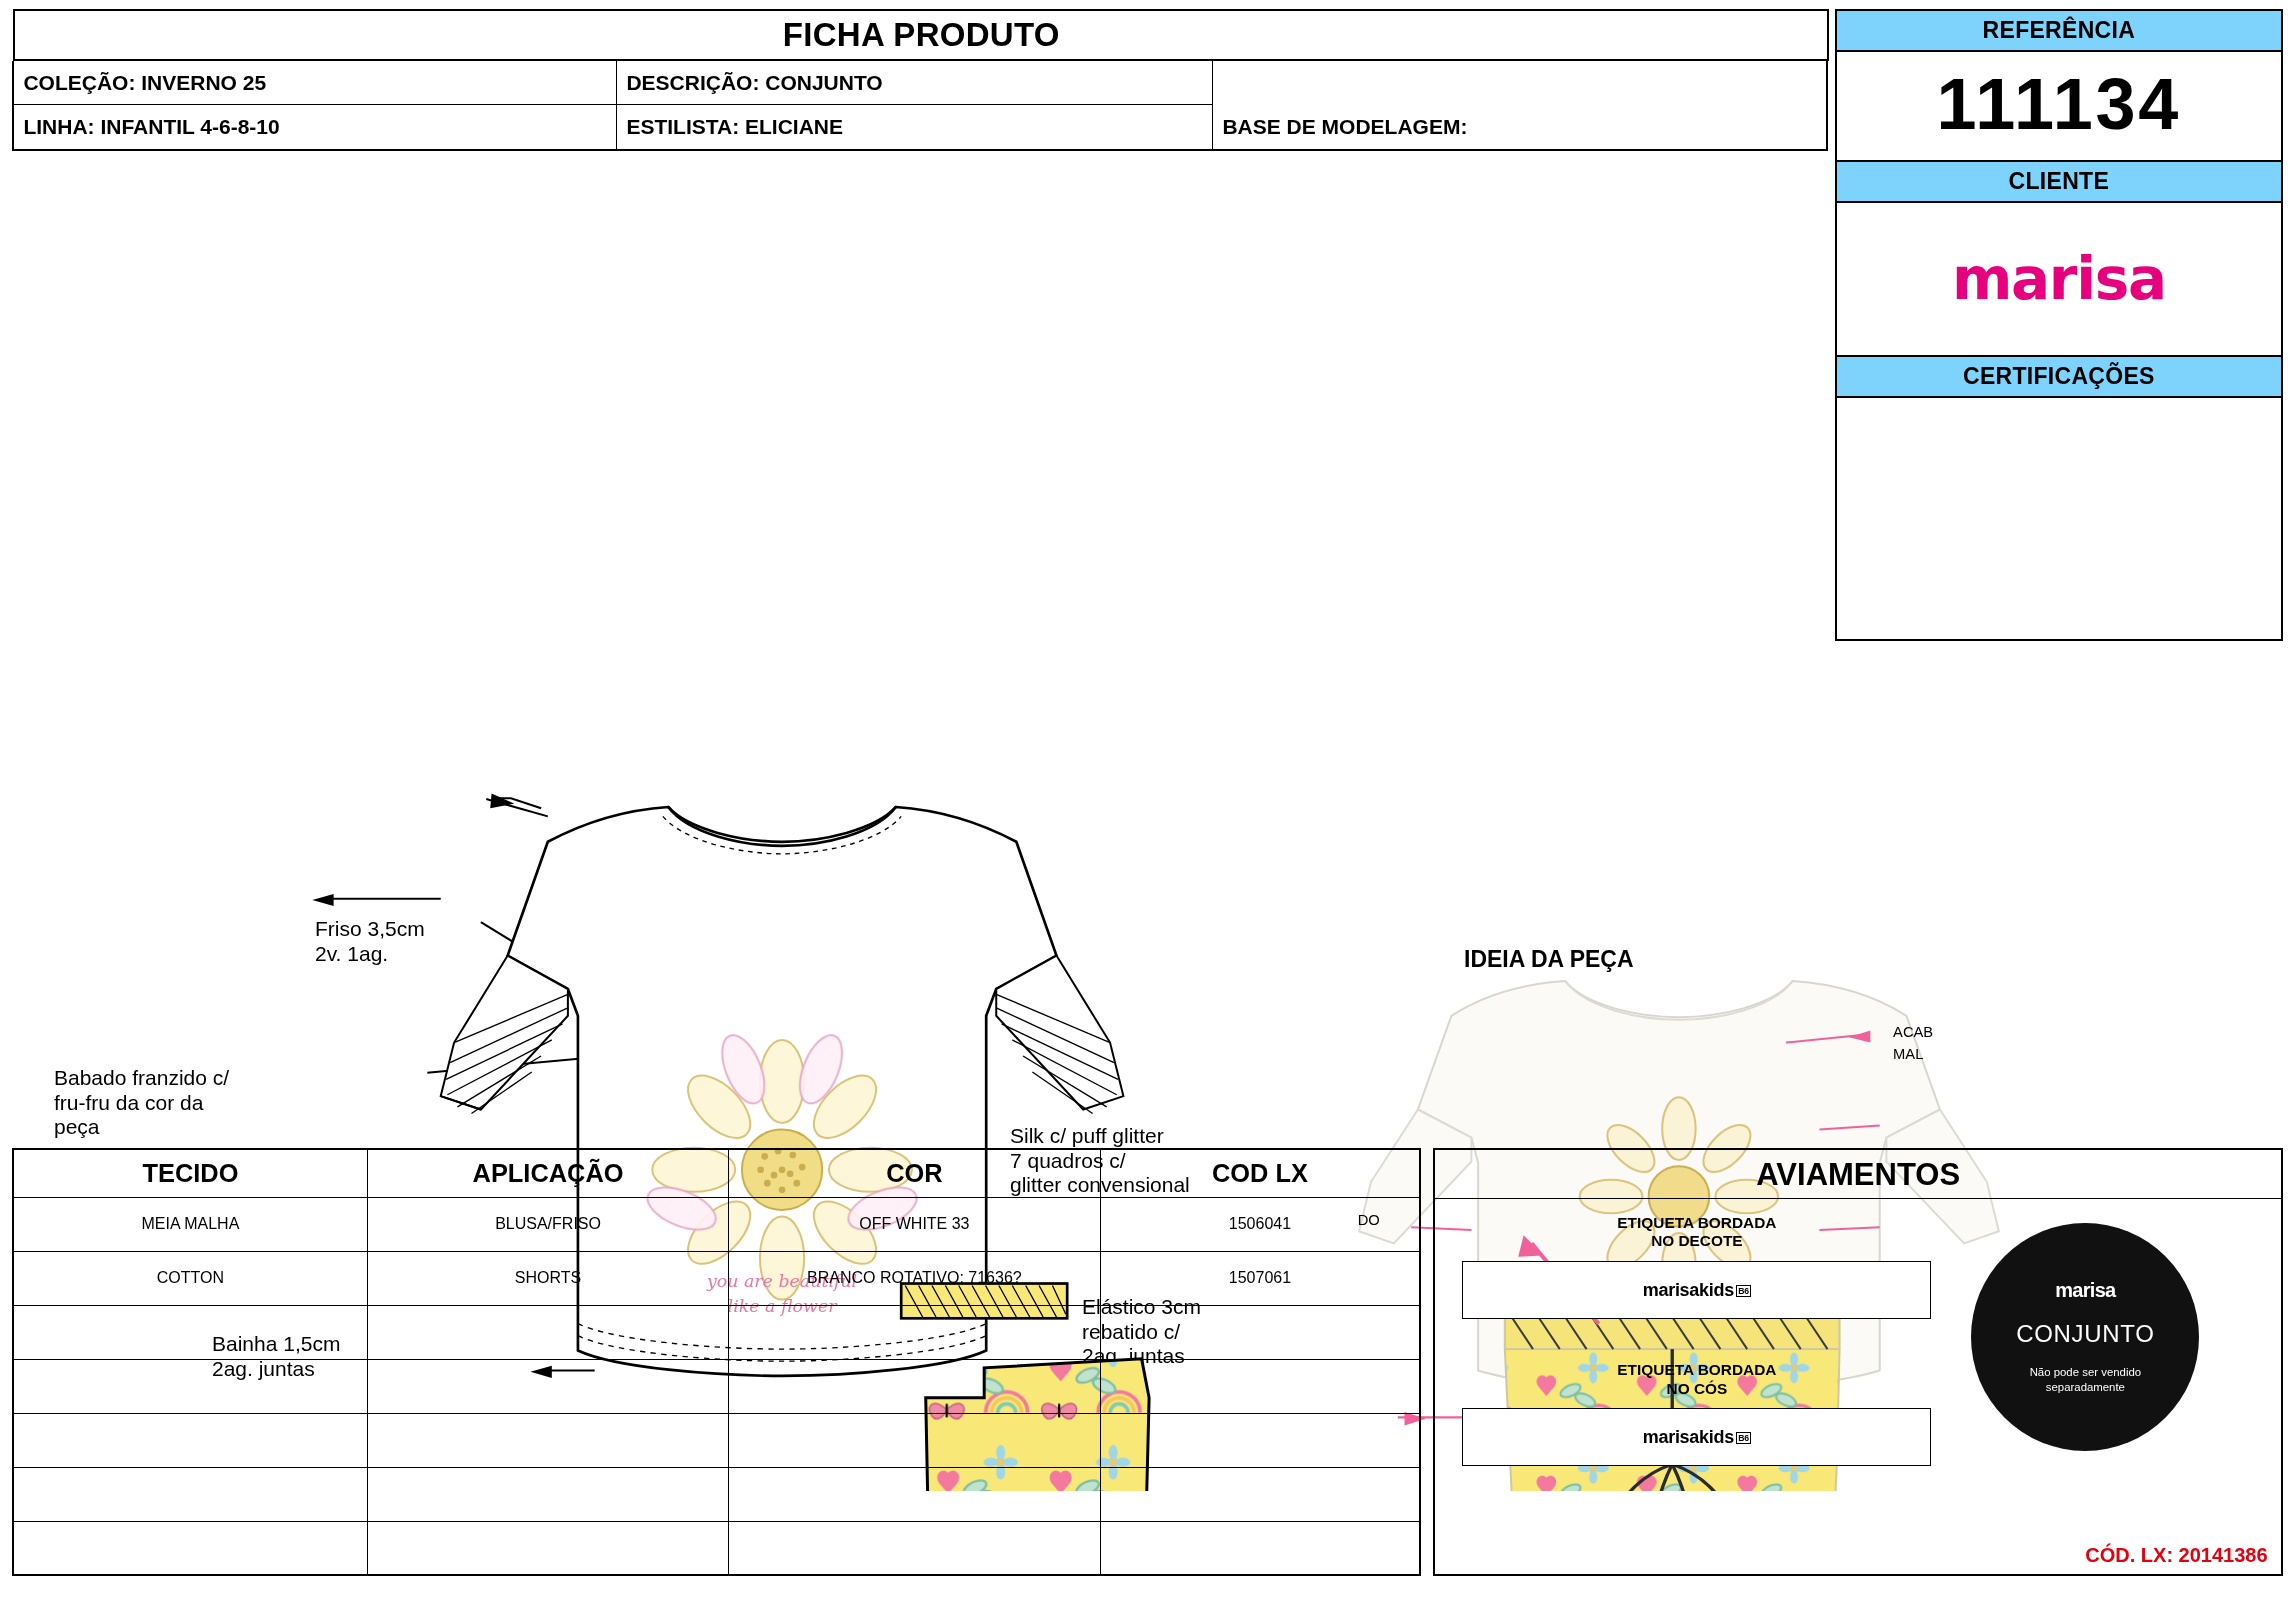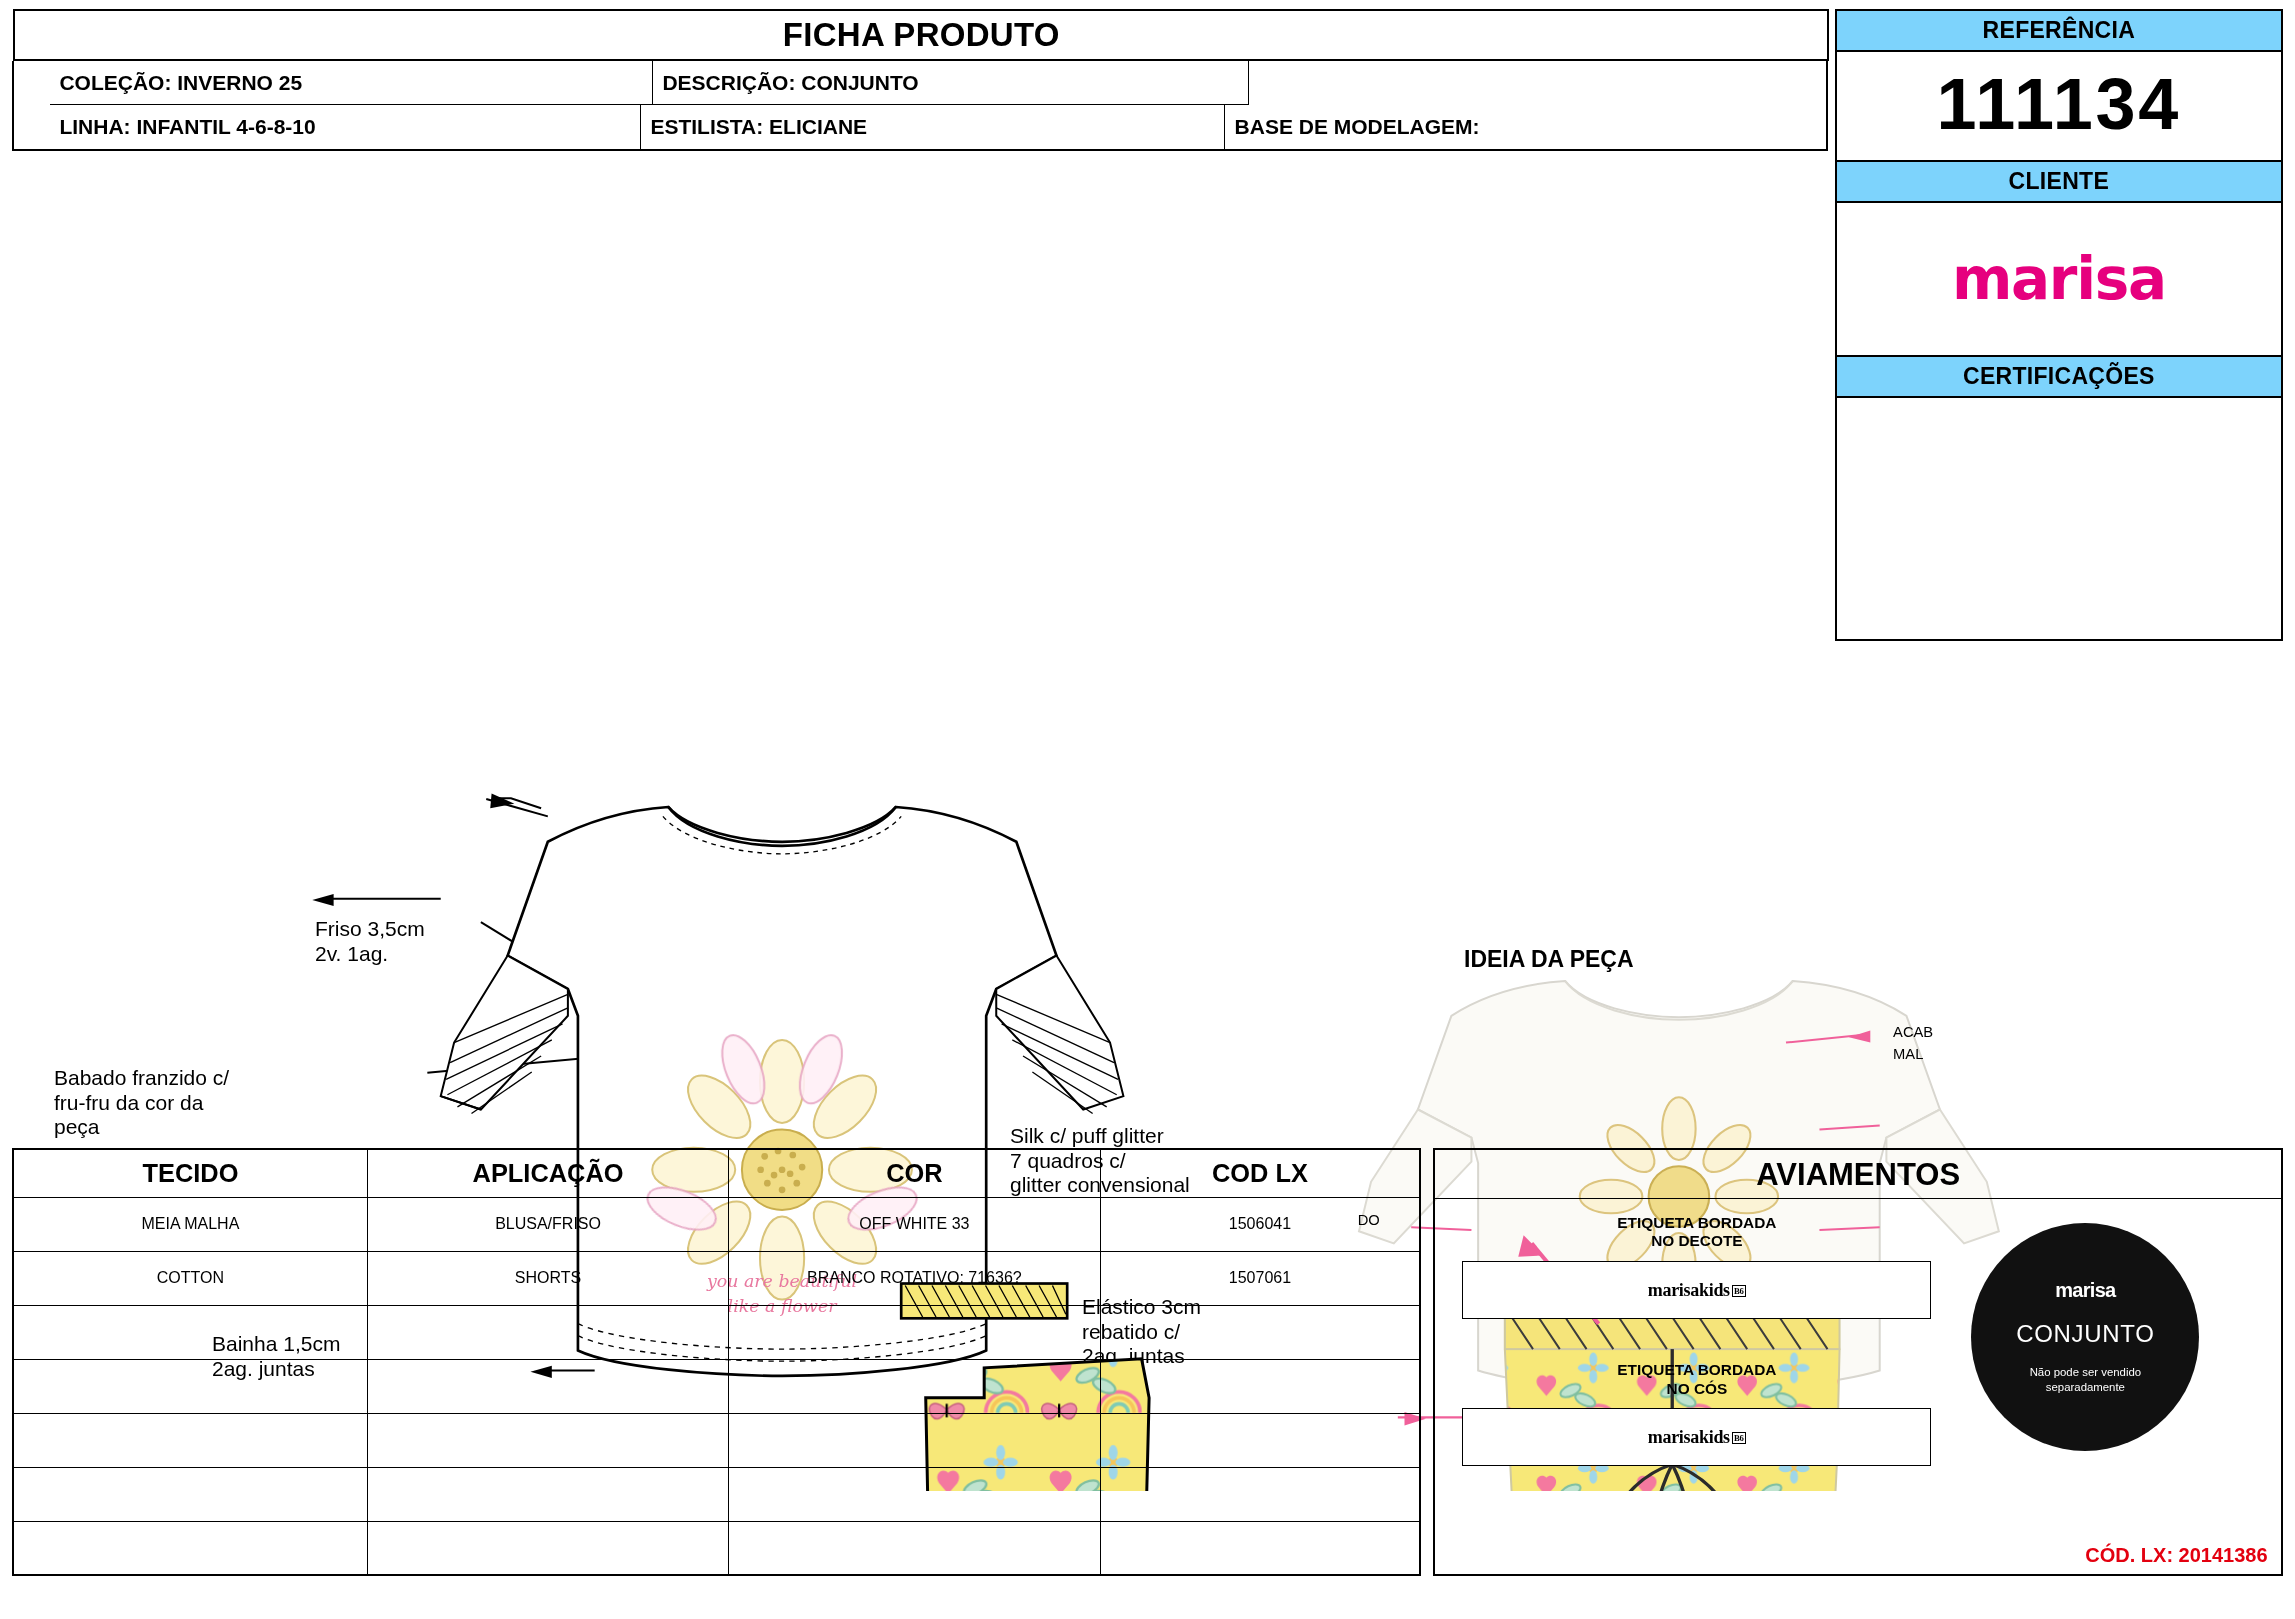--- a/index.html
+++ b/index.html
@@ -28,21 +28,21 @@
     width: 1816px;
   }
   .title-bar .t {
     font-size: 33px; font-weight: bold; letter-spacing: 0.3px;
   }
 
   
   .top-wrap { display:flex; }
   .info-grid {
     width: 1816px;
-    border-left:2px solid #000; border-right:2px solid #000; border-bottom:2px solid #000;padding-left:36px;
+    border-left:2px solid #000; border-right:2px solid #000; border-bottom:2px solid #000;
   }
   .info-row { display:flex; }
   .info-cell {
     border-right: 1.3px solid #000;
     border-bottom: 1.3px solid #000;
     padding: 5.4px 9.4px;
     font-size: 21px; font-weight: bold;
     height: 44px;
     display:flex; align-items:center;
   }
@@ -152,21 +152,21 @@
     white-space: pre-line;
   }
   .av-tag {
     position:absolute;
     border: 1.3px solid #000;
     background:#fff;
     display:flex; align-items:center; justify-content:center;
   }
   .tag-text {
     font-size: 18px; font-weight:bold; letter-spacing:-0.3px;
-    font-family: Liberation Serif, serif;
+    font-family: Liberation Sans, sans-serif;
   }
   .tag-text .k { font-weight:900; }
   .tag-text .reg { font-size: 8.7px; vertical-align: middle; border:0.7px solid #000; padding:0 1.3px; margin-left:2px;}
 
   .av-badge {
     position:absolute;
     width: 228px; height: 228px;
     border-radius: 50%;
     background: #111;
     color: #fff;

